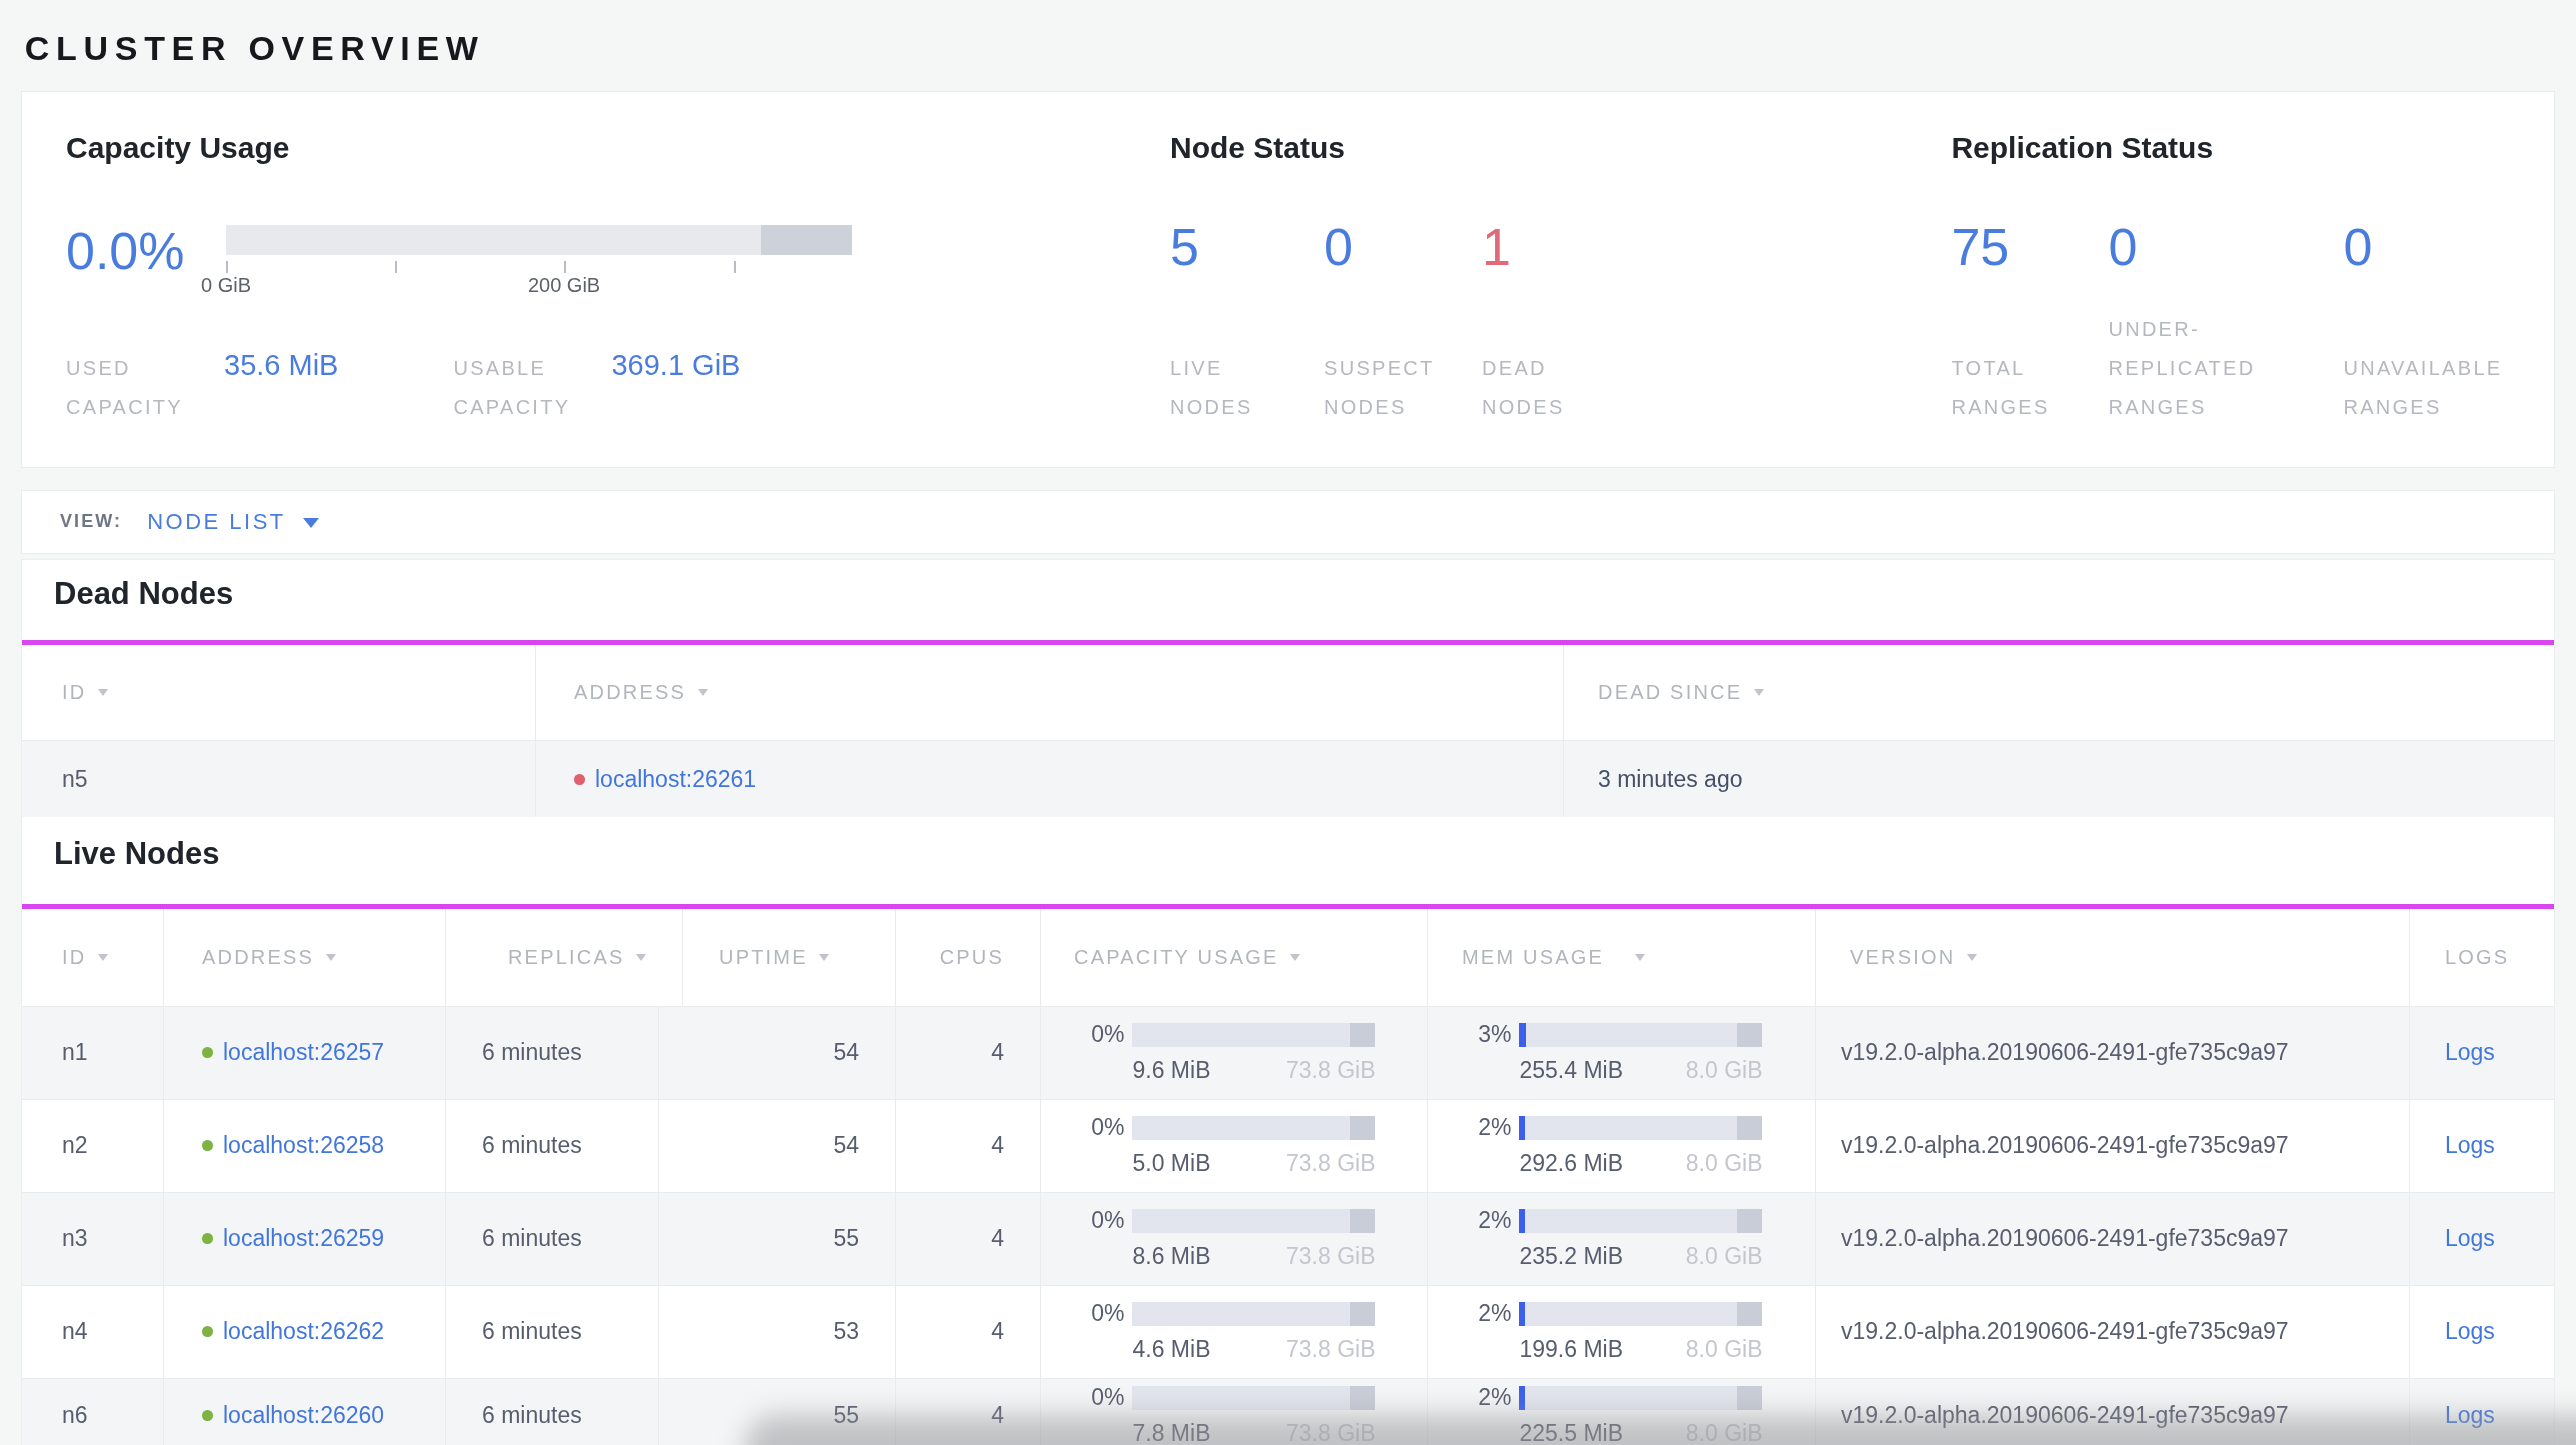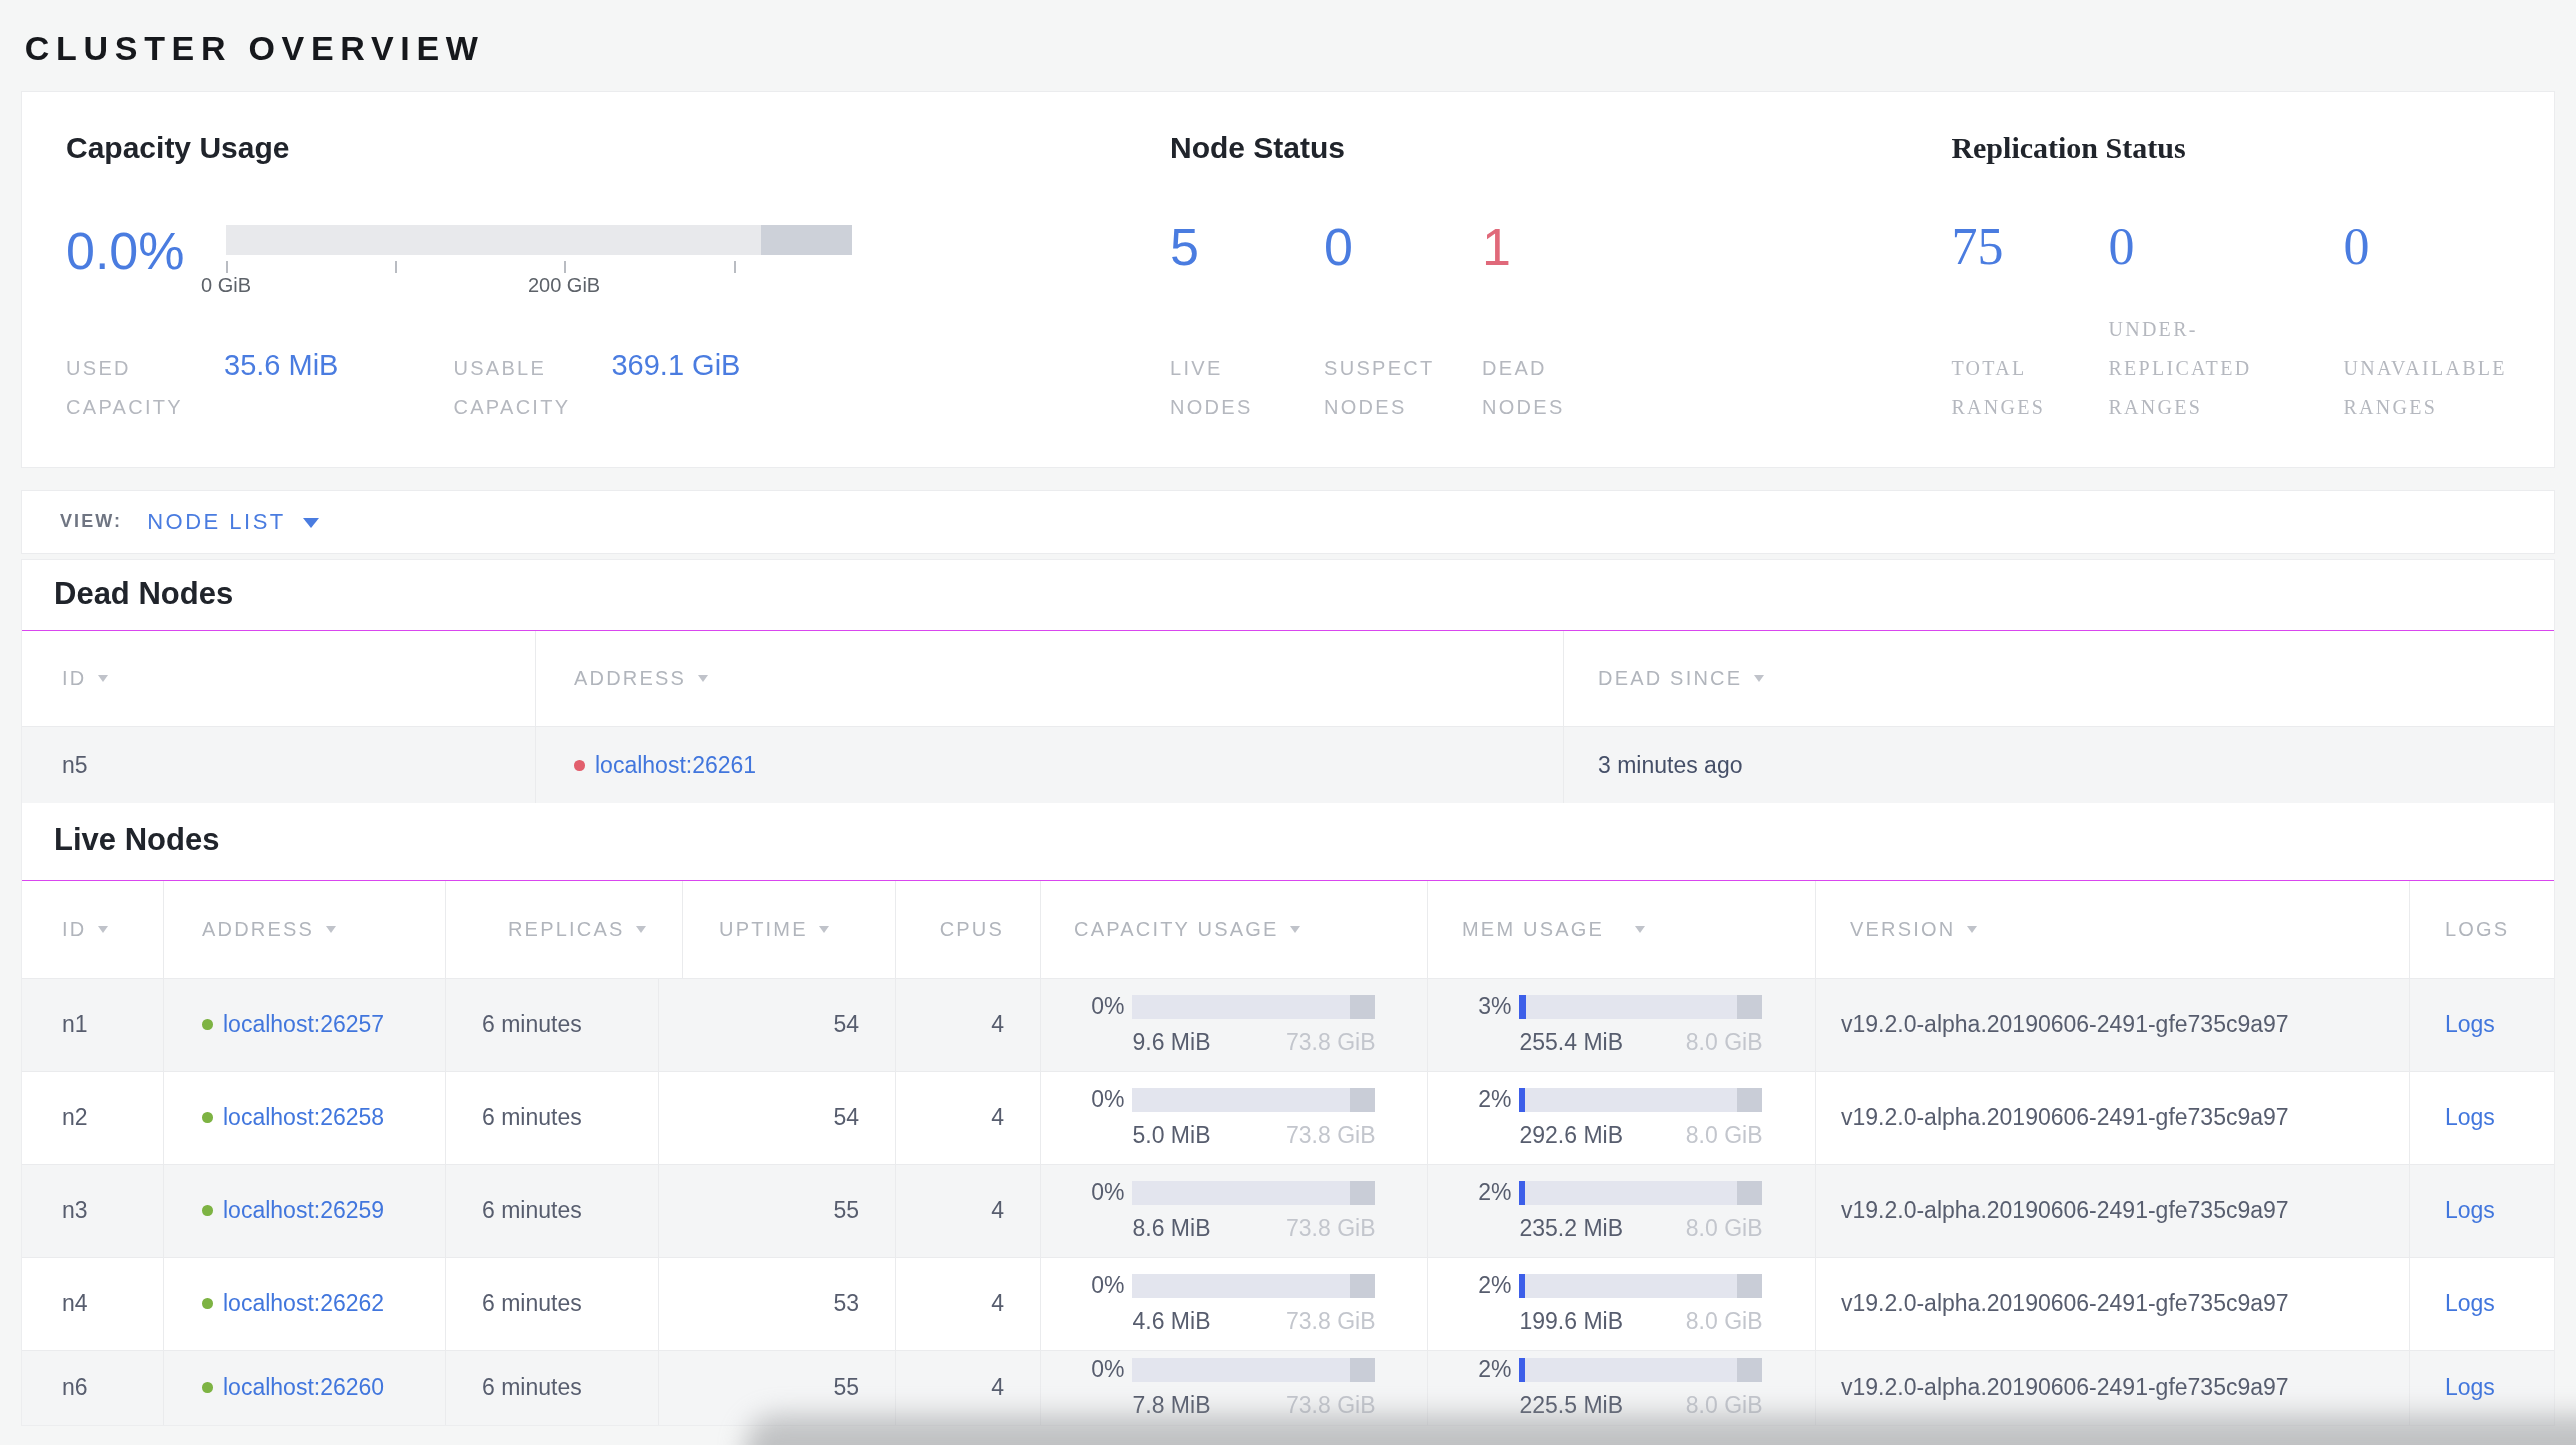--- a/index.html
+++ b/index.html
@@ -19,21 +19,21 @@
 
   
   .summary-card{
     margin-top:18px;height:377px;background:#fff;border:1px solid #ebecee;
     box-sizing:border-box;display:flex;
   }
   .sec{display:flex;flex-direction:column;box-sizing:border-box;padding-top:40px;padding-bottom:40px;}
   .sec-title{font-size:30px;font-weight:700;color:#20242b;line-height:32px;}
   .sec-cap{width:1125px;padding-left:44px;}
   .sec-nodes{width:792px;padding-left:23px;}
-  .sec-repl{flex:1;padding-left:12.4px;font-family:Liberation Serif, serif;}
+  .sec-repl{flex:1;padding-left:12.4px;}
 
   .cap-row{display:flex;align-items:flex-start;margin-top:61px;}
   .cap-pct{font-size:52px;font-weight:500;color:var(--c-blue,#4a7ce0);line-height:1;width:116px;}
   .bar-wrap{margin-left:44px;width:626px;}
   .sum-bar{height:30px;background:#e8e9ec;position:relative;overflow:hidden;}
   .sum-bar-dark{position:absolute;top:0;bottom:0;left:85.5%;width:14.5%;background:#cdd1d9;}
   .ticks{position:relative;height:19px;}
   .tick{position:absolute;top:5.7px;width:1.9px;height:12.4px;background:#b9bcc2;}
   .tick-labels{position:relative;height:27px;}
   .tick-label{position:absolute;transform:translateX(-50%);font-size:20px;color:#5d6269;white-space:nowrap;}
@@ -62,21 +62,21 @@
   }
   .view-label{font-size:18px;color:#6f7582;letter-spacing:2.1px;font-weight:bold;}
   .view-value{font-size:22px;color:var(--c-blue,#4a7ce0);letter-spacing:2.5px;margin-left:25px;font-weight:500;cursor:pointer;}
   .caret{width:0;height:0;border-left:8.6px solid transparent;border-right:8.6px solid transparent;
     border-top:10.5px solid var(--c-blue,#4a7ce0);margin-left:17px;margin-top:2.9px;cursor:pointer;}
 
   
   .panel{margin-top:4.8px;background:#fff;border:1px solid #ecedef;box-sizing:border-box;}
   .tbl-title{margin:0;padding:13.4px 0 15.3px 32px;font-size:31px;font-weight:700;color:#20242b;line-height:42px;}
   .tbl-title.live-title{padding-top:15.3px;padding-bottom:19px;}
-  .tbl{border-top:1px solid #d946ef;}
+  .tbl{border-top:5px solid #d946ef;margin-top:10px;}
   .thead{display:flex;background:#fff;}
   .trow{display:flex;border-top:1px solid #eaebed;background:#fff;}
   .trow.alt{background:#f4f5f6;}
   .cell{box-sizing:border-box;border-right:1px solid #eaebed;display:flex;align-items:center;overflow:hidden;}
   .cell:last-child{border-right:none;}
   .hcell{color:#b1b5bc;font-size:20px;letter-spacing:2.2px;font-weight:500;cursor:pointer;white-space:nowrap;}
   .sarr{display:inline-block;width:0;height:0;border-left:5.7px solid transparent;border-right:5.7px solid transparent;
     border-top:7.6px solid #c0c3ca;margin-left:11.5px;}
 
   .dead .thead{height:95px;}

